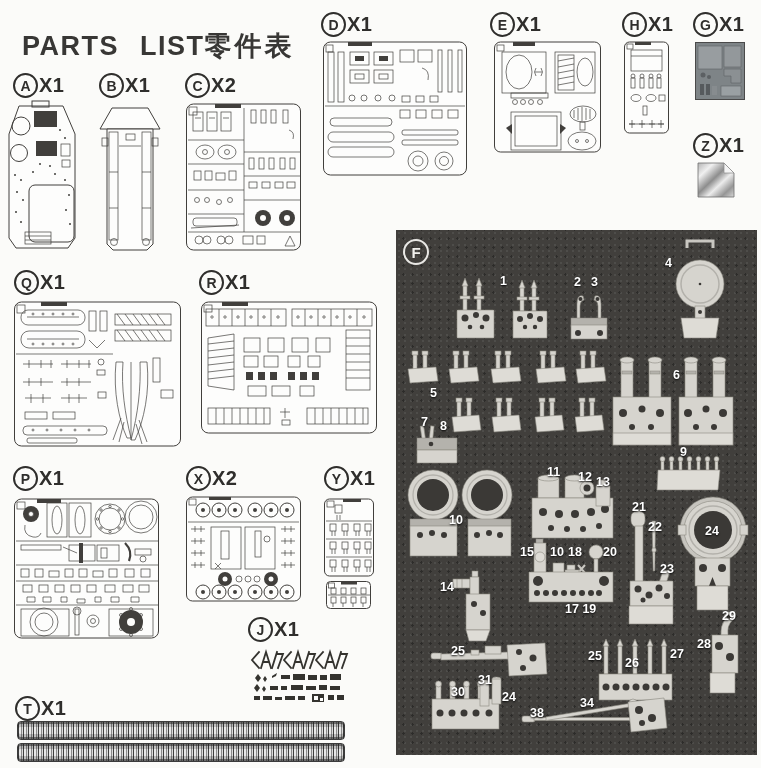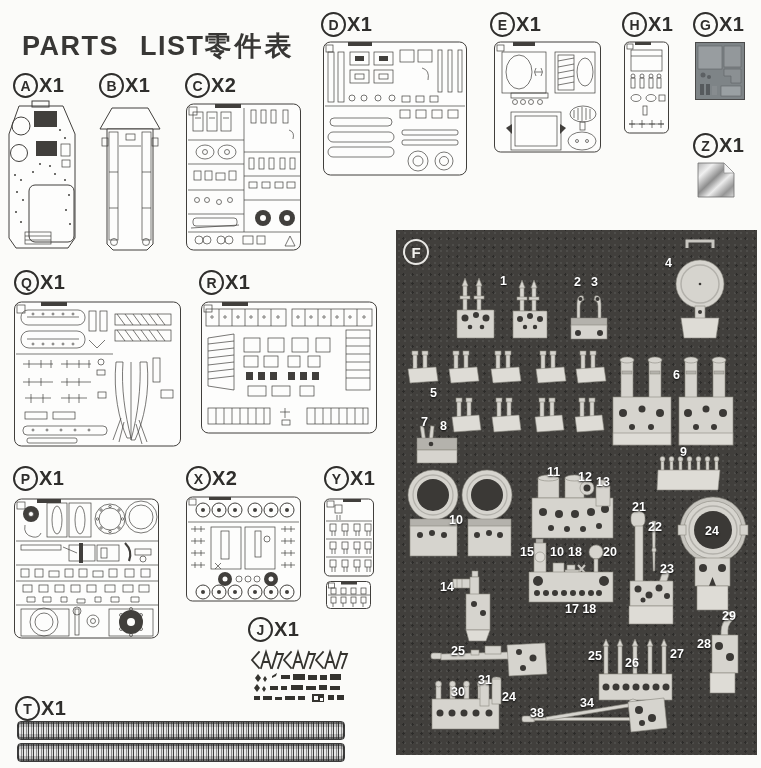--- a/index.html
+++ b/index.html
@@ -1179,21 +1179,21 @@
     <span class="pl" style="left:284px;top:215px">9</span>
     <span class="pl" style="left:53px;top:283px">10</span>
     <span class="pl" style="left:151px;top:235px">11</span>
     <span class="pl" style="left:182px;top:240px">12</span>
     <span class="pl" style="left:200px;top:245px">13</span>
     <span class="pl" style="left:44px;top:350px">14</span>
     <span class="pl" style="left:124px;top:315px">15</span>
     <span class="pl" style="left:154px;top:315px">10</span>
     <span class="pl" style="left:172px;top:315px">18</span>
     <span class="pl" style="left:207px;top:315px">20</span>
-    <span class="pl" style="left:169px;top:372px">17 18</span>
+    <span class="pl" style="left:169px;top:372px">17 19</span>
     <span class="pl" style="left:236px;top:270px">21</span>
     <span class="pl" style="left:252px;top:290px">22</span>
     <span class="pl" style="left:264px;top:332px">23</span>
     <span class="pl" style="left:309px;top:294px">24</span>
     <span class="pl" style="left:55px;top:414px">25</span>
     <span class="pl" style="left:229px;top:426px">26</span>
     <span class="pl" style="left:192px;top:419px">25</span>
     <span class="pl" style="left:274px;top:417px">27</span>
     <span class="pl" style="left:301px;top:407px">28</span>
     <span class="pl" style="left:326px;top:379px">29</span>

